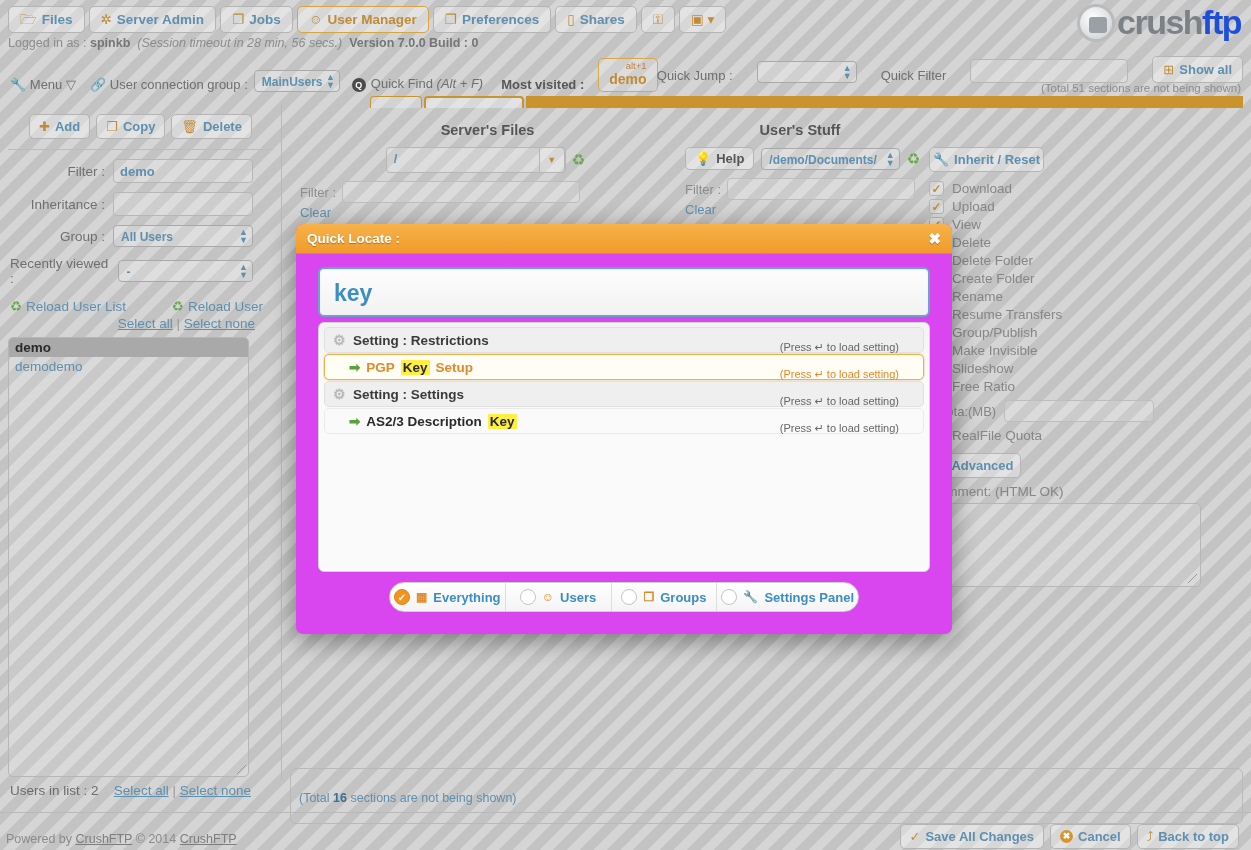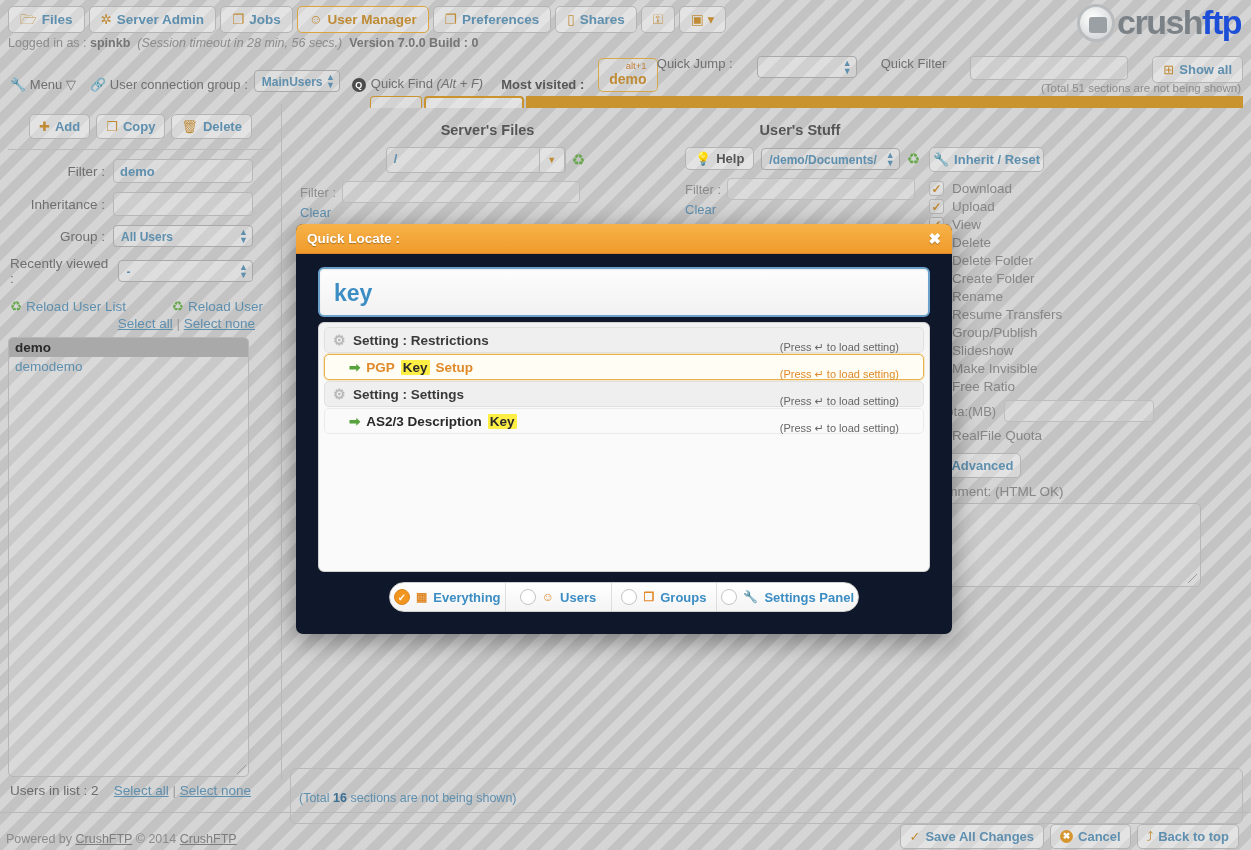--- a/index.html
+++ b/index.html
@@ -115,21 +115,21 @@
   #mostvisited {
     border: 1px solid #d6a84a; border-radius: 5px;
     background: rgba(255,255,255,0.20);
     padding: 2px 10px 4px 10px;
     position: relative;
     margin-left: 8px;
   }
   #mostvisited .alt { color: #c07e3c; font-size: 9.5px; display:block; text-align:right; line-height:10px;}
   #mostvisited .nm { color: #c08b35; font-weight: bold; font-size: 14px; line-height:16px;}
 
-  #qjwrap { position: absolute; right: 8px; top: 56px; display: flex; align-items: flex-start; gap: 24px; margin-left: 8px; }
+  #qjwrap { position: absolute; right: 8px; top: 56px; display: flex; align-items: flex-end; gap: 24px; margin-left: 8px; }
   #qjwrap .lbl { color: #6f6f6f; font-size: 13px; }
   #qjSelect { width: 100px; }
   #qfInput { width: 158px; }
   #showall { padding: 5px 10px; }
   #totalsections {
     position: absolute; right: 10px; top: 82px;
     font-size: 11.5px; color: #8c8c8c;
   }
 
   
@@ -273,21 +273,21 @@
   .circx {
     display:inline-block; width:13px; height:13px; border-radius:50%;
     background:#d6962f; color:#fff; font-size:9px; line-height:13px;
     text-align:center; font-weight:bold;
   }
 
   
   #modal {
     position: absolute; left: 296px; top: 224px;
     width: 656px; height: 410px;
-    background: #0f172a;
+    background: #d946ef;
     border-radius: 7px;
     box-shadow: 0 6px 26px rgba(0,0,0,0.40);
     overflow: hidden;
   }
   #modalHeader {
     height: 30px;
     background: linear-gradient(#f7b249, #f09b2b);
     border-bottom: 1px solid #d8872a;
     display: flex; align-items: center; justify-content: space-between;
     padding: 0 11px;
@@ -607,26 +607,26 @@
             </div>
           <div class="perm">
               <span class="cb">✓</span>
               <span>Resume Transfers</span>
             </div>
           <div class="perm">
               <span class="cb"></span>
               <span>Group/Publish</span>
             </div>
           <div class="perm">
-              <span class="cb">✓</span>
-              <span>Slideshow</span>
-            </div>
-          <div class="perm">
               <span class="cb"></span>
               <span>Make Invisible</span>
+            </div>
+          <div class="perm">
+              <span class="cb">✓</span>
+              <span>Slideshow</span>
             </div>
           <div class="perm">
               <span class="cb"></span>
               <span>Free Ratio</span>
             </div>
           <div id="quotarow">
             <span>Quota:(MB)</span>
             <div class="qbox"><span></span></div>
           </div>
           <div class="perm" style="margin-top:6px">

